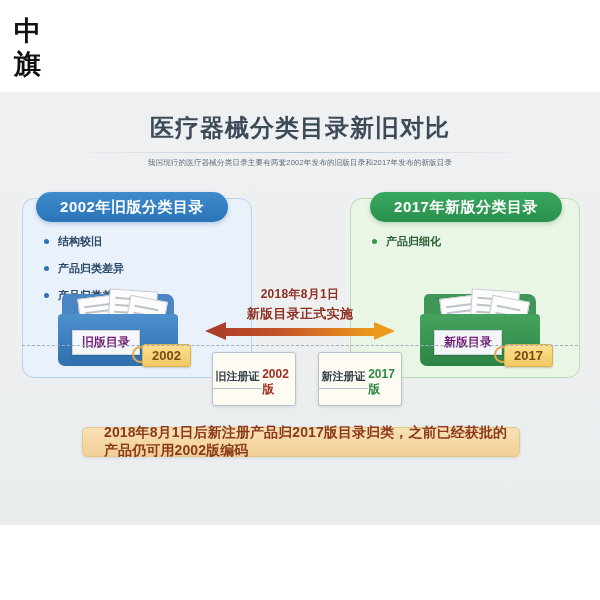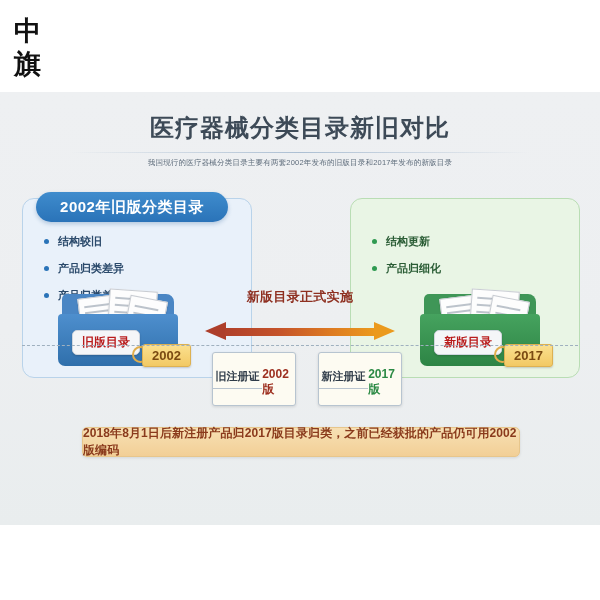--- a/index.html
+++ b/index.html
@@ -59,22 +59,22 @@
   .folder.right .fld-back{background:#3f9657;}
   .papers{position:absolute;left:22px;top:0px;width:84px;height:56px;}
   .paper{position:absolute;background:#fdfdfd;border:1px solid #c8ccd2;box-shadow:0 1px 2px rgba(0,0,0,.16);}
   .p1{left:0px;top:8px;width:44px;height:46px;transform:rotate(-7deg);}
   .p2{left:28px;top:2px;width:46px;height:52px;transform:rotate(4deg);}
   .p3{left:46px;top:10px;width:36px;height:44px;transform:rotate(11deg);}
   .pline{position:absolute;left:5px;height:2px;background:#bcc3cb;}
   .fld-front{position:absolute;left:0px;top:26px;width:120px;height:52px;border-radius:4px 4px 7px 7px;}
   .folder.left .fld-front{background:linear-gradient(180deg,#4e8fce 0%,#2f6fab 100%);}
   .folder.right .fld-front{background:linear-gradient(180deg,#46a35f 0%,#2d8445 100%);}
-  .fld-label{position:absolute;left:14px;top:42px;padding:3px 9px;border-radius:5px;
-             background:#f4f6f8;border:1px solid #cfd6de;font-size:12px;font-weight:700;color:#b91c1c;
+  .fld-label{position:absolute;left:14px;top:42px;padding:3px 9px;border-radius:0;
+             background:#f4f6f8;border:1px solid #cfd6de;font-size:12px;font-weight:700;color:#701a75;
              box-shadow:0 1px 2px rgba(0,0,0,.18);}
   .tag{position:absolute;top:56px;padding:3px 9px;border-radius:3px;
        background:linear-gradient(180deg,#fbe08f 0%,#f2c964 100%);
        border:1px solid #ddb152;font-size:13px;font-weight:700;color:#7a4a12;
        box-shadow:0 1px 2px rgba(0,0,0,.18);}
   .folder.left .tag{left:84px;}
   .folder.right .tag{left:84px;}
   .tag-ring{position:absolute;top:58px;width:13px;height:13px;border:2.5px solid #e0ae4d;border-radius:50%;}
   .folder.left .tag-ring{left:74px;}
   .folder.right .tag-ring{left:74px;}
@@ -103,21 +103,21 @@
   .cert-title{font-size:11px;font-weight:700;color:#2f3b48;padding-bottom:4px;border-bottom:1px solid #b9c4cf;width:58px;text-align:center;}
   .cert-val{font-size:12px;font-weight:700;margin-top:7px;}
   .cert.old .cert-val{color:#9d2f1f;}
   .cert.new .cert-val{color:#2c8a45;}
 
   
   .banner{position:absolute;left:82px;top:427px;width:436px;height:28px;border-radius:5px;
           background:linear-gradient(180deg,#f7e0b4 0%,#f2cf96 100%);
           border:1px solid #e7c68c;box-shadow:0 1px 3px rgba(0,0,0,.10);
           display:flex;align-items:center;justify-content:center;}
-  .banner-text{font-size:12px;font-weight:700;color:#8a3a1c;letter-spacing:.1px;}
+  .banner-text{font-size:14px;font-weight:700;color:#8a3a1c;letter-spacing:.1px;margin-left:21px;}
 </style>
 </head>
 <body>
 
 <div class="page">
 
   <div class="canvas"></div>
 
   <div class="logo">
     <span>中</span>
@@ -139,25 +139,22 @@
       <span class="dot"></span>
       <span>产品归类差异</span>
     </div>
     <div class="bullet">
       <span class="dot"></span>
       <span>产品归类差异</span>
     </div>
   </div>
 
   <div class="panel right"></div>
+  <div class="pill right">2017年新版分类目录</div>
   <div class="bullets right">
-    <div class="bullet">
-      <span class="dot"></span>
-      <span>结构更新</span>
-    </div>
     <div class="bullet">
       <span class="dot"></span>
       <span>产品归细化</span>
     </div>
   </div>
 
   <div class="folder left">
     <div class="fld-back"></div>
     <div class="papers">
       <div class="paper p1">
@@ -211,20 +208,21 @@
         <div class="pline" style="top:29px;width:24px;"></div>
       </div>
     </div>
     <div class="fld-front"></div>
     <div class="fld-label">新版目录</div>
     <div class="tag-ring"></div>
     <div class="tag">2017</div>
   </div>
 
   <div class="center-cap">
+    <div class="cap-l1">2018年8月1日</div>
     <div class="cap-l2">新版目录正式实施</div>
   </div>
   <div class="arrow">
     <div class="arrow-head l"></div>
     <div class="arrow-bar"></div>
     <div class="arrow-head r"></div>
   </div>
 
   <div class="dash"></div>
 

